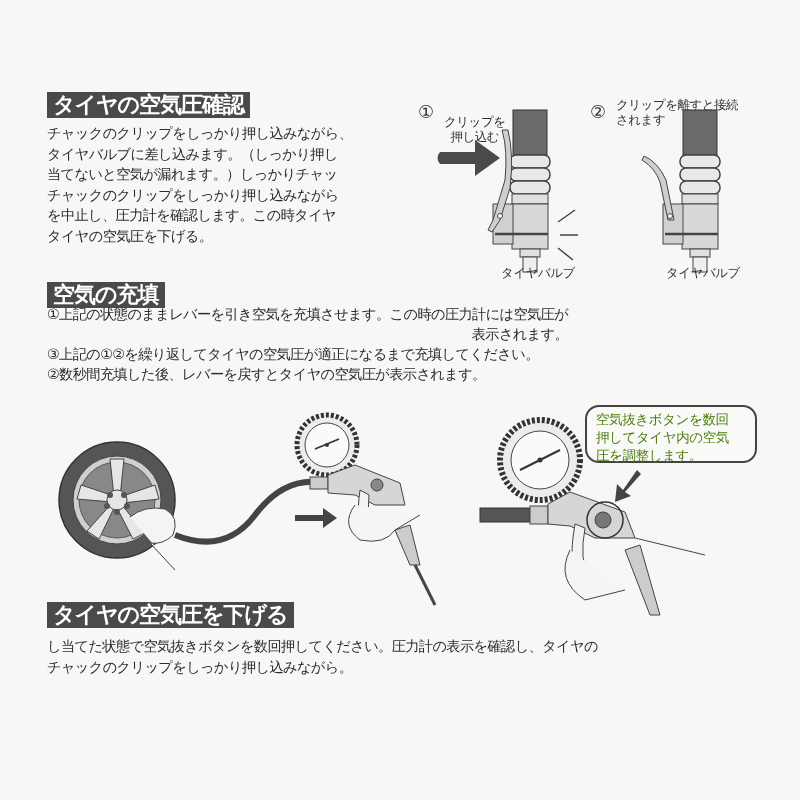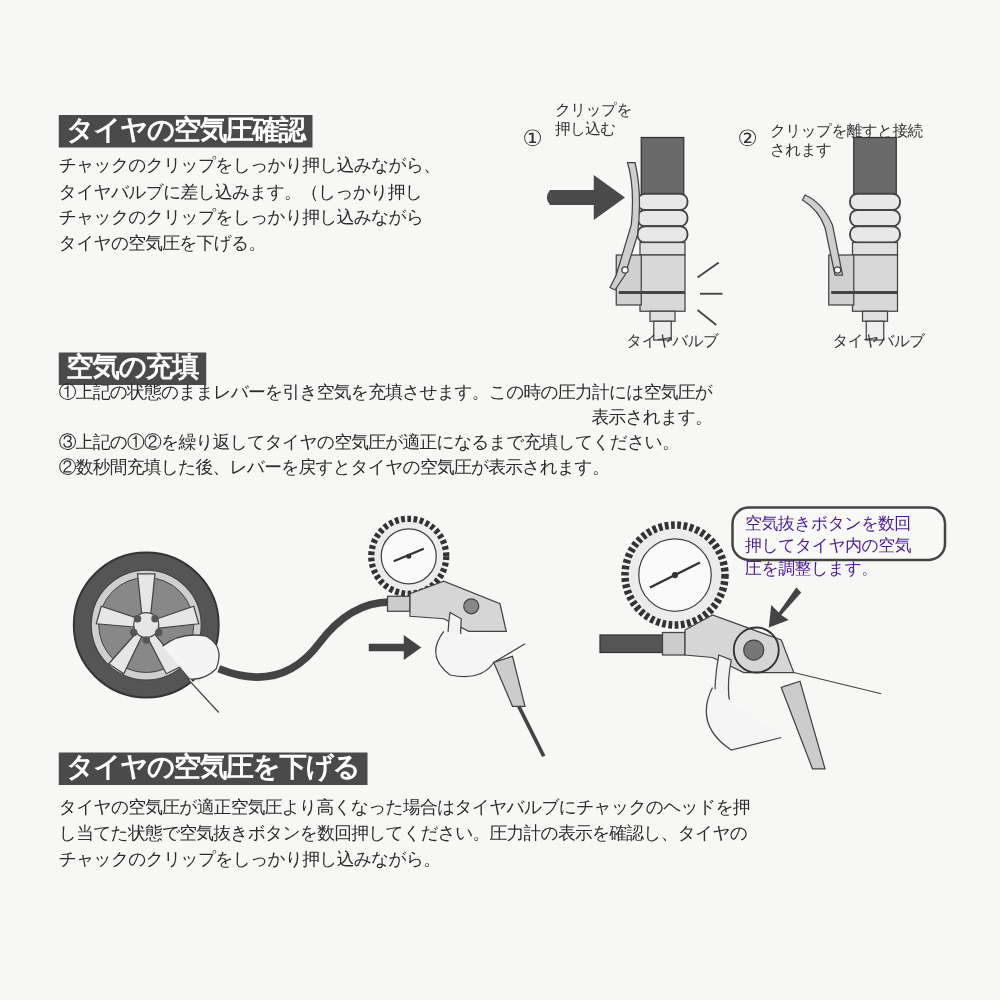--- a/index.html
+++ b/index.html
@@ -25,61 +25,63 @@
   }
   .body-text {
     position: absolute;
     font-size: 14.2px;
     line-height: 20.5px;
     letter-spacing: -0.6px;
     color: #2c2c2c;
     white-space: nowrap;
   }
   .body-text .line { display: block; }
-  .step { display: block; white-space: nowrap; font-family: Liberation Serif, serif; }
+  .step { display: block; white-space: nowrap; }
   .step-cont { display: block; padding-left: 20px; text-align: right; }
   .caption {
     position: absolute;
     font-size: 12.5px;
     line-height: 15px;
     color: #333;
     white-space: nowrap;
     letter-spacing: -0.5px;
   }
   .bubble {
     position: absolute;
     left: 585px; top: 405px;
-    width: 172px; height: 44px;
+    width: 172px; height: 58px;
     border: 2px solid #444;
     border-radius: 14px;
     background: #f9f9f7;
     font-size: 13.5px;
     line-height: 18px;
     padding: 3px 0 0 9px;
     box-sizing: border-box;
     letter-spacing: -0.4px;
-    color: #4c1d95;
+    color: #4d7c0f;
   }
   .bubble span { display: block; white-space: nowrap; }
   svg { position: absolute; overflow: visible; }
 </style>
 </head>
 <body>
 
 <div class="heading" style="left:47px; top:92px;">タイヤの空気圧確認</div>
 
 <div class="body-text" style="left:47px; top:123px;">
   <span class="line">チャックのクリップをしっかり押し込みながら、</span>
   <span class="line">タイヤバルブに差し込みます。（しっかり押し</span>
+  <span class="line">当てないと空気が漏れます。）しっかりチャッ</span>
   <span class="line">チャックのクリップをしっかり押し込みながら</span>
+  <span class="line">を中止し、圧力計を確認します。この時タイヤ</span>
   <span class="line">タイヤの空気圧を下げる。</span>
 </div>
 
 <div class="caption" style="left:418px; top:102px; font-size:18px; line-height:20px;">①</div>
-<div class="caption" style="left:444px; top:80px;">
+<div class="caption" style="left:444px; top:114px;text-align:center;">
   <span style="display:block">クリップを</span>
   <span style="display:block">押し込む</span>
 </div>
 <svg style="left:430px; top:110px;" width="150" height="160" viewBox="0 0 150 160">
 
   <rect x="83" y="0" width="34" height="45" fill="#6a6a6a" stroke="#333" stroke-width="1"></rect>
 
   <rect x="80" y="45" width="40" height="13" rx="6" fill="#e8e8e8" stroke="#444" stroke-width="1.5"></rect>
   <rect x="80" y="58" width="40" height="13" rx="6" fill="#e8e8e8" stroke="#444" stroke-width="1.5"></rect>
   <rect x="80" y="71" width="40" height="13" rx="6" fill="#e8e8e8" stroke="#444" stroke-width="1.5"></rect>
@@ -194,16 +196,15 @@
 
 <div class="bubble">
   <span>空気抜きボタンを数回</span>
   <span>押してタイヤ内の空気</span>
   <span>圧を調整します。</span>
 </div>
 
 <div class="heading" style="left:47px; top:602px;">タイヤの空気圧を下げる</div>
 
 <div class="body-text" style="left:47px; top:636px; line-height:21px;">
-  <span class="line">タイヤの空気圧が適正空気圧より高くなった場合はタイヤバルブにチャックのヘッドを押</span>
   <span class="line">し当てた状態で空気抜きボタンを数回押してください。圧力計の表示を確認し、タイヤの</span>
   <span class="line">チャックのクリップをしっかり押し込みながら。</span>
 </div>
 
 </body></html>

